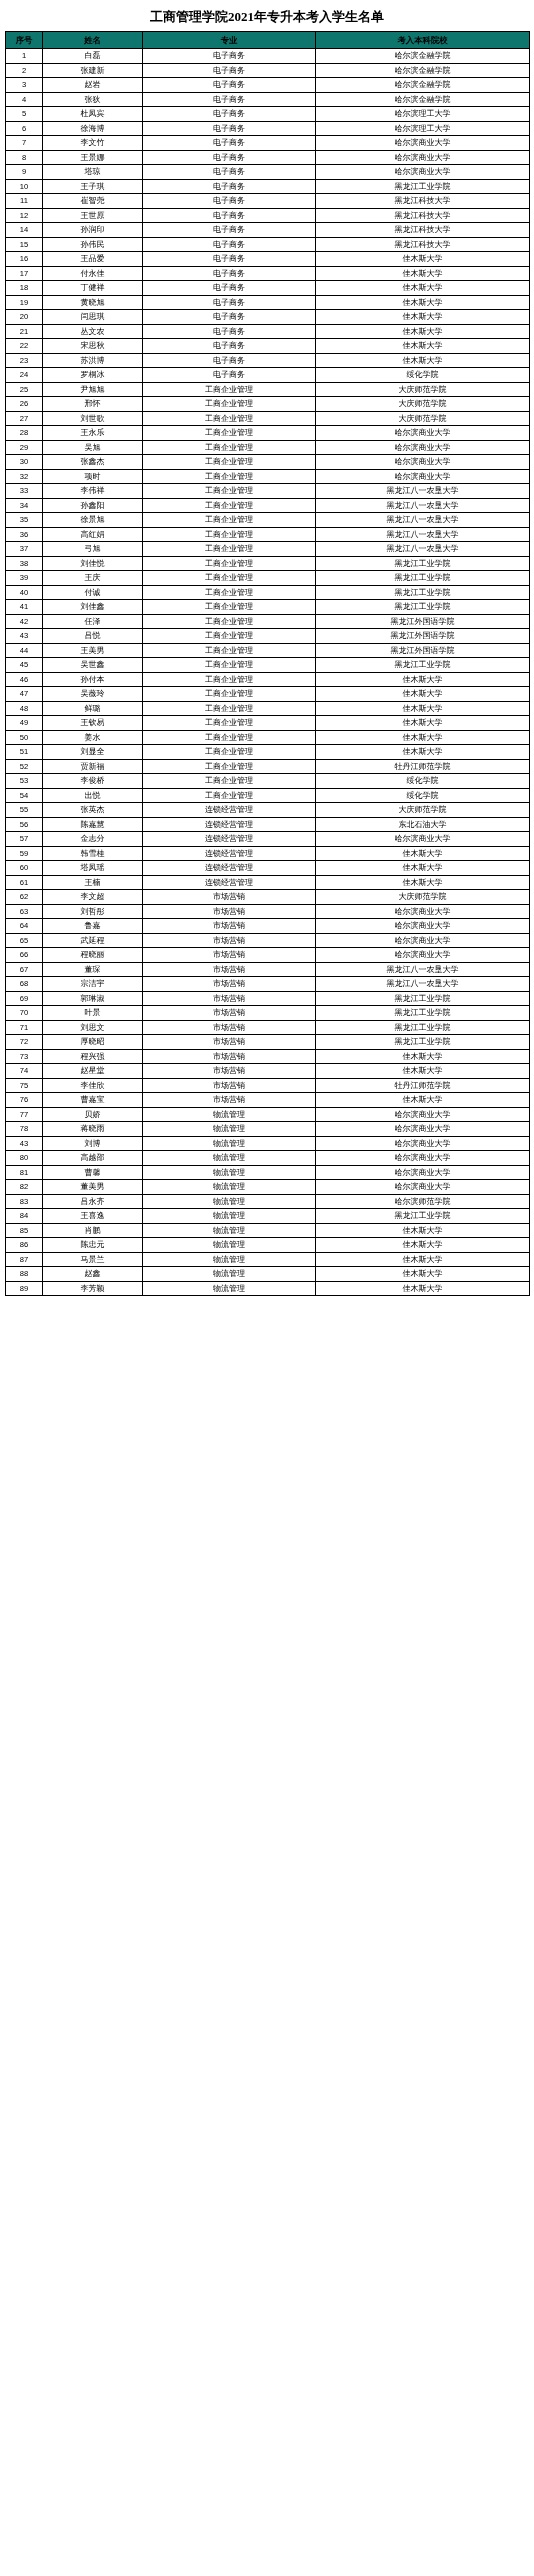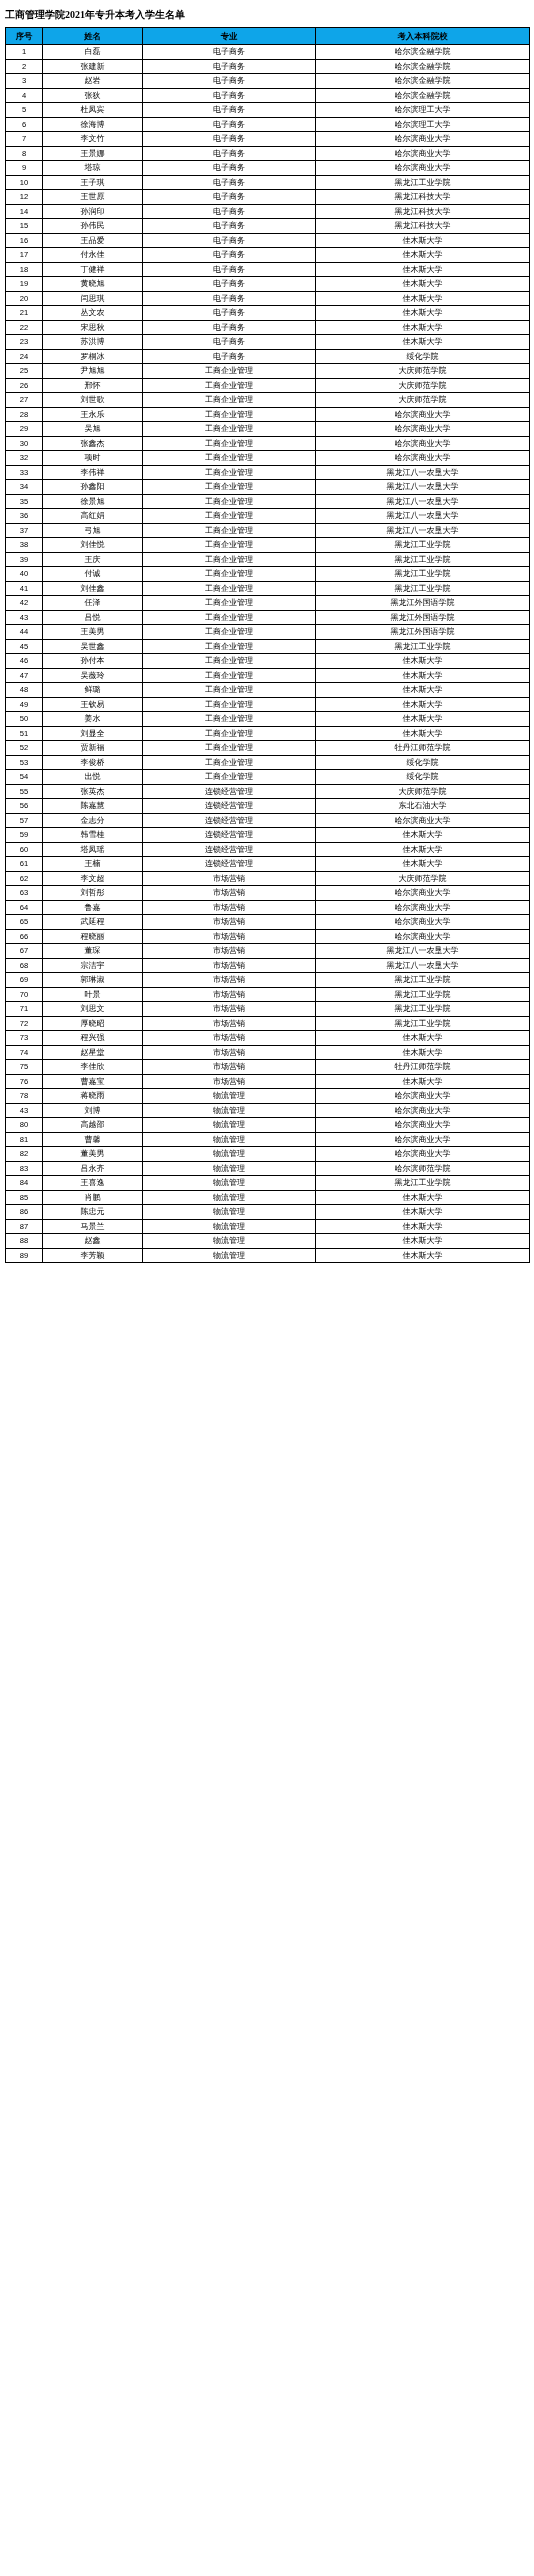--- a/index.html
+++ b/index.html
@@ -11,21 +11,22 @@
     width: 534px;
     font-family: "Liberation Sans", sans-serif;
     color: #000000;
   }
   #page {
     width: 534px;
     box-sizing: border-box;
     padding: 5px 5px 3.4px 5px;
   }
   .doc-title {
-    font-size: 10px;
+    text-align: center;
+    font-size: 13px;
     font-weight: bold;
     letter-spacing: 0px;
     padding: 3.4px 0 5px 0;
     color: #000;
     font-family: "Liberation Serif", serif;
   }
   table.roster {
     width: 524px;
     border-collapse: collapse;
     table-layout: fixed;
@@ -44,21 +45,21 @@
     height: 13.5px;
     padding: 0;
     font-family: "Liberation Sans", sans-serif;
     white-space: nowrap;
     overflow: hidden;
   }
   table.roster thead th {
     font-weight: bold;
     font-size: 8.4px;
     height: 16px;
-    background: #0ea5e9;
+    background: #0f766e;
   }
   table.roster td.idx {
     font-size: 7.6px;
   }
   table.roster tbody tr:nth-child(odd) td {
     background: #ffffff;
   }
   table.roster tbody tr:nth-child(even) td {
     background: #ffffff;
   }
@@ -138,20 +139,26 @@
           <td>电子商务</td>
           <td>哈尔滨商业大学</td>
         </tr>
         <tr>
           <td class="idx">10</td>
           <td>王子琪</td>
           <td>电子商务</td>
           <td>黑龙江工业学院</td>
         </tr>
         <tr>
+          <td class="idx">11</td>
+          <td>崔智尧</td>
+          <td>电子商务</td>
+          <td>黑龙江科技大学</td>
+        </tr>
+        <tr>
           <td class="idx">12</td>
           <td>王世原</td>
           <td>电子商务</td>
           <td>黑龙江科技大学</td>
         </tr>
         <tr>
           <td class="idx">14</td>
           <td>孙润印</td>
           <td>电子商务</td>
           <td>黑龙江科技大学</td>
@@ -508,20 +515,26 @@
           <td class="idx">75</td>
           <td>李佳欣</td>
           <td>市场营销</td>
           <td>牡丹江师范学院</td>
         </tr>
         <tr>
           <td class="idx">76</td>
           <td>曹嘉宝</td>
           <td>市场营销</td>
           <td>佳木斯大学</td>
+        </tr>
+        <tr>
+          <td class="idx">77</td>
+          <td>贝娇</td>
+          <td>物流管理</td>
+          <td>哈尔滨商业大学</td>
         </tr>
         <tr>
           <td class="idx">78</td>
           <td>蒋晓雨</td>
           <td>物流管理</td>
           <td>哈尔滨商业大学</td>
         </tr>
         <tr>
           <td class="idx">43</td>
           <td>刘博</td>

